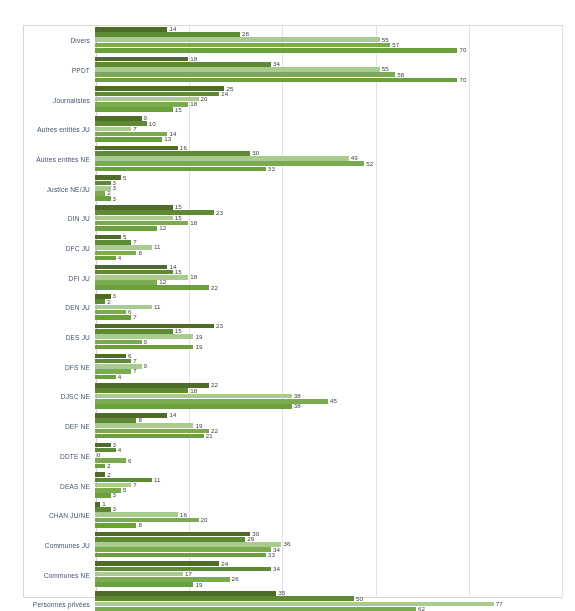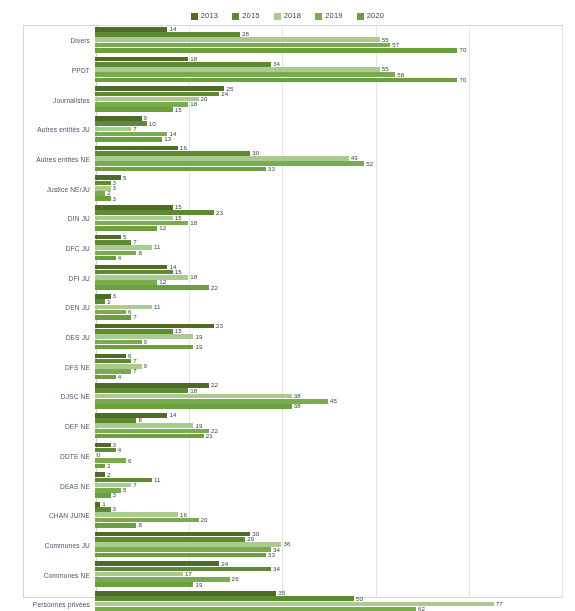--- a/index.html
+++ b/index.html
@@ -98,42 +98,20 @@
     white-space:nowrap;
     line-height:1;
     letter-spacing:.1px;
   }
 </style>
 </head>
 <body>
 
 <div class="chart-frame">
 
-  <div class="legend" id="legend">
-      <div class="legend-item">
-        <span class="legend-swatch" style="background: rgb(79, 107, 40);"></span>
-        <span class="legend-label">2013</span>
-      </div>
-      <div class="legend-item">
-        <span class="legend-swatch" style="background: rgb(93, 138, 51);"></span>
-        <span class="legend-label">2015</span>
-      </div>
-      <div class="legend-item">
-        <span class="legend-swatch" style="background: rgb(169, 203, 142);"></span>
-        <span class="legend-label">2018</span>
-      </div>
-      <div class="legend-item">
-        <span class="legend-swatch" style="background: rgb(122, 172, 79);"></span>
-        <span class="legend-label">2019</span>
-      </div>
-      <div class="legend-item">
-        <span class="legend-swatch" style="background: rgb(106, 161, 60);"></span>
-        <span class="legend-label">2020</span>
-      </div>
-    </div>
 
   <div class="plot-box"></div>
 
   <div class="grid" id="grid">
       <div class="axis-line" style="left: 0px;"></div>
       <div class="gridline" style="left: 93.2px;"></div>
       <div class="gridline" style="left: 186.4px;"></div>
       <div class="gridline" style="left: 279.6px;"></div>
       <div class="gridline" style="left: 372.8px;"></div>
       <div class="gridline" style="left: 466px;"></div>

